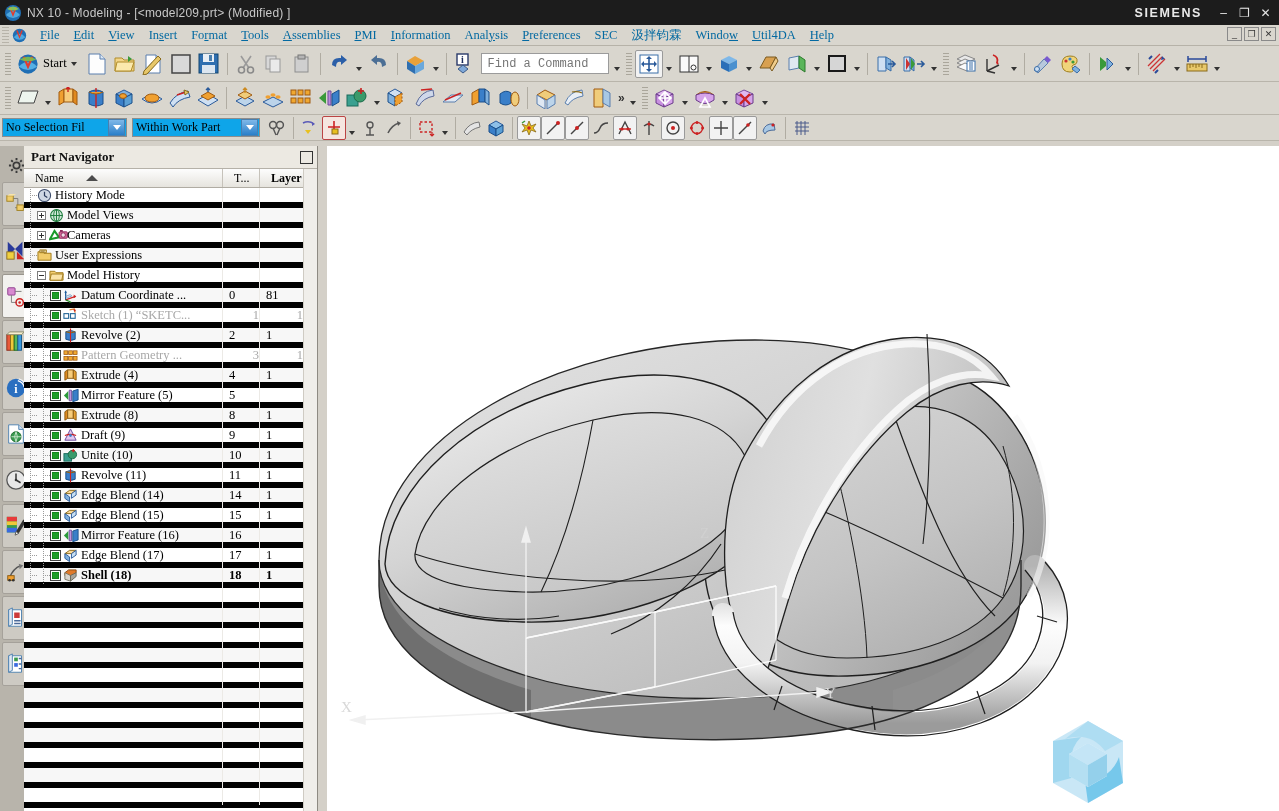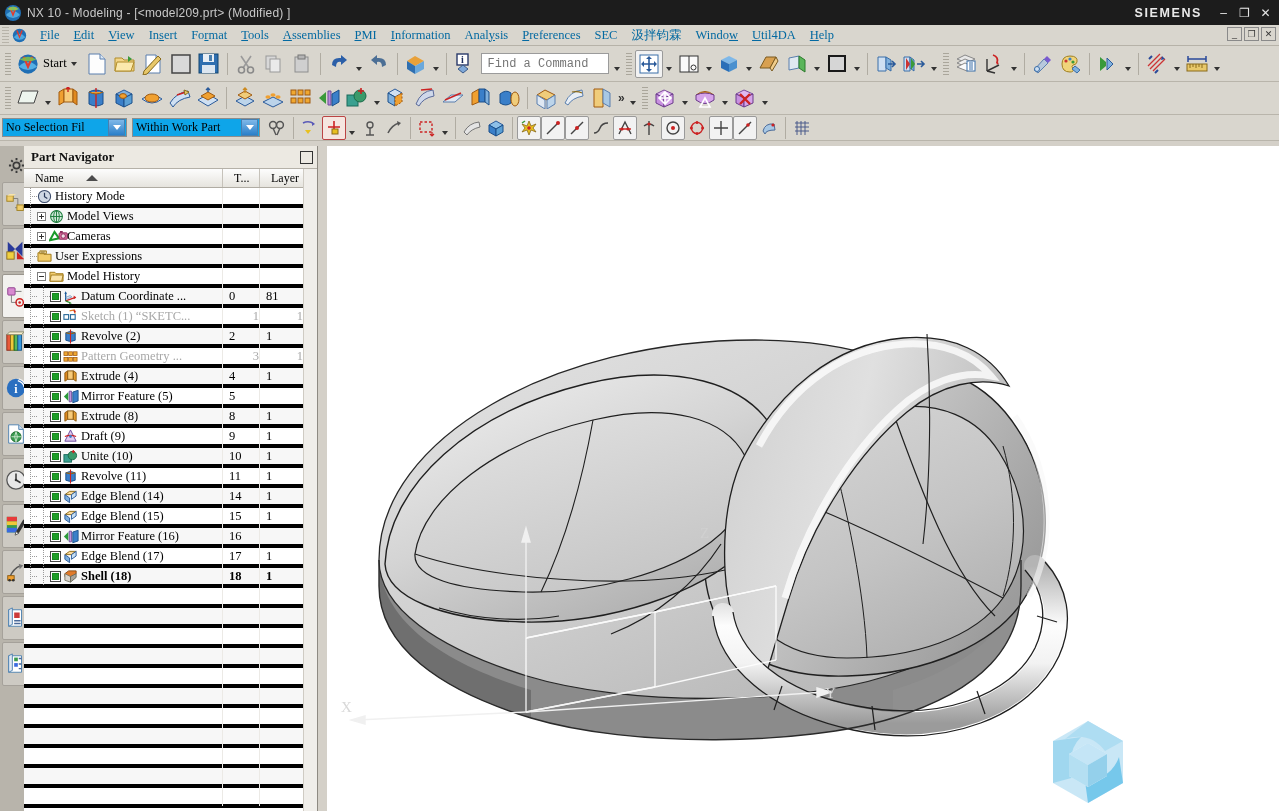--- a/index.html
+++ b/index.html
@@ -135,28 +135,28 @@
   .pn-pin { width:13px; height:13px; border:1.5px solid #333; background:#ece9e2; cursor:default; }
   .pn-body { flex:1; display:flex; background:#fff; border-top:1px solid #b5b1a8; position:relative; overflow:hidden; }
   .pn-table { flex:1; display:flex; flex-direction:column; min-width:0; }
   .pn-cols {
     display:flex; height:19px; background:linear-gradient(#fdfdfd,#e6e4de);
     border-bottom:1px solid #b0aca3; font-family:"Liberation Serif", serif; font-size:12px;
   }
   .pn-col { display:flex; align-items:center; padding-left:11px; border-right:1px solid #c6c2ba; cursor:default; }
   .pn-col.cname { flex:1; min-width:0; }
   .pn-col.ct { width:37px; }
-  .pn-col.clayer { width:43px; border-right:none; }
+  .pn-col.clayer { width:43px; border-right:none;font-weight:bold; }
   .sortarrow { margin-left:22px; width:0; height:0; border-left:6px solid transparent;
                border-right:6px solid transparent; border-bottom:6px solid #4c4c4c; }
   .pn-rows { flex:1; overflow:hidden; }
   .pn-row {
     display:flex; height:20px; align-items:center;
     font-family:"Liberation Serif", serif; font-size:12.5px; color:#000;
-    border-bottom:4px solid #000000; cursor:default;
+    border-bottom:6px solid #000000; cursor:default;
   }
   .pn-row.alt { background:#f7f7f7; }
   .pn-row .c-name { flex:1; min-width:0; display:flex; align-items:center; overflow:hidden;
                     white-space:nowrap; border-right:1px solid #eceae6; height:20px; }
   .pn-row .c-t { width:37px; padding-left:6px; border-right:1px solid #eceae6; height:20px; line-height:20px; }
   .pn-row .c-layer { width:43px; padding-left:6px; height:20px; line-height:20px; }
   .pn-row.dim .c-name, .pn-row.dim .c-t, .pn-row.dim .c-layer { color:#a8a8a8;text-align:right; }
   .pn-row.boldrow { font-weight:bold; }
   .tline { width:13px; height:20px; flex:0 0 auto; position:relative; }
   .tline:before {

